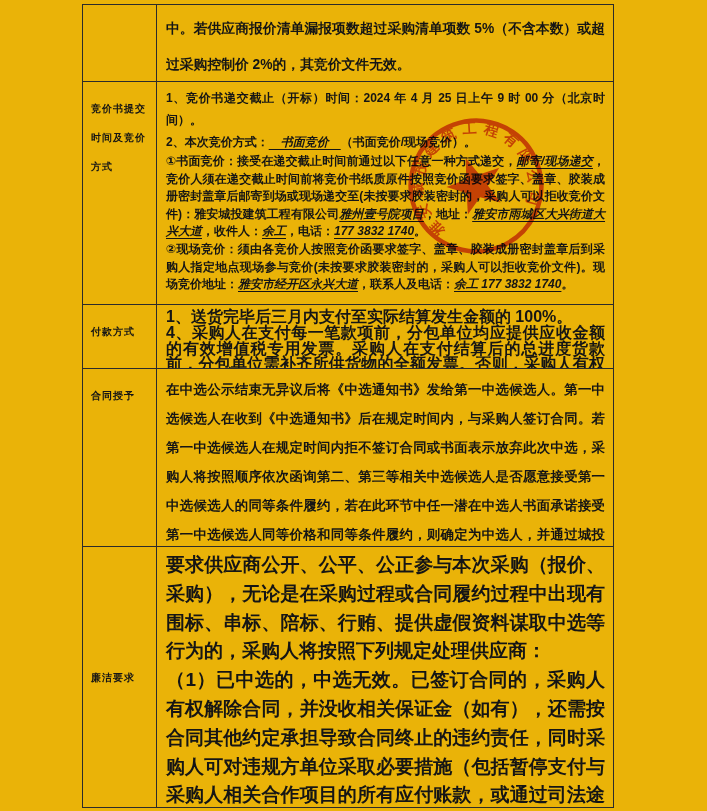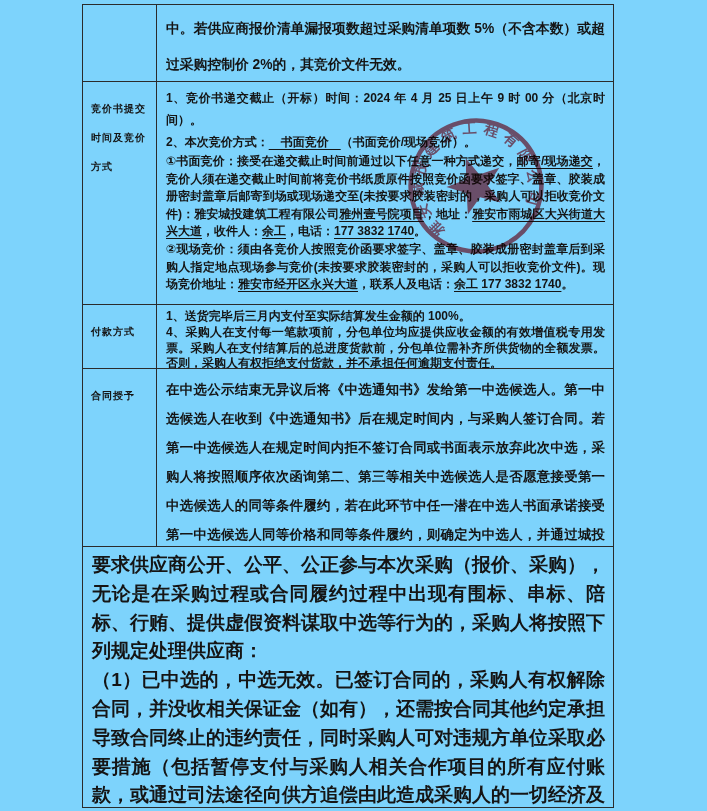--- a/index.html
+++ b/index.html
@@ -1,37 +1,37 @@
 <!DOCTYPE html>
 <html><head>
 <meta charset="utf-8">
 <style>
   html,body{margin:0;padding:0;background:#ffffff;}
-  .doc{position:relative;width:707px;height:811px;background:#7dd3fc;overflow:hidden;
+  .doc{position:relative;width:707px;height:811px;background:#eab308;overflow:hidden;
        font-family:"Liberation Sans","DejaVu Sans",sans-serif;color:#151515;}
   .tbl{position:absolute;left:82px;top:4px;width:530px;border:1.6px solid #2b2b2b;}
   .row{display:flex;border-bottom:1.5px solid #2b2b2b;overflow:hidden;}
   .row:last-child{border-bottom:none;}
   .cell{box-sizing:border-box;}
   .label{width:74px;flex:0 0 74px;border-right:1.5px solid #2b2b2b;
          font-weight:700;font-size:10px;padding:12px 4px 0 8px;line-height:29px;
          letter-spacing:1px;}
   .content{flex:1;padding:4px 8px 2px 9px;text-align:justify;}
   .para{margin:0;font-weight:700;}
-  .u{text-decoration:underline;text-underline-offset:3px;}
+  .u{text-decoration:underline;text-underline-offset:3px;font-style:italic;}
 
   
   .r0{height:76px;}
   .r0 .content{font-size:13.8px;line-height:36px;padding-top:6px;}
   .r1{height:222px;}
   .r1 .content{font-size:12px;line-height:17.6px;padding-top:5px;}
   .r1 .content .para:nth-child(1),
   .r1 .content .para:nth-child(2){line-height:22px;}
   .r2{height:63px;}
-  .r2 .content{font-size:12px;line-height:15.8px;padding-top:4px;}
+  .r2 .content{font-size:16px;line-height:15.8px;padding-top:4px;}
   .r3{height:177px;}
   .r3 .content{font-size:13.4px;line-height:29px;padding-top:6px;}
   .r4{height:260px;}
   .r4 .content{font-size:19px;line-height:28.8px;padding-top:4px;}
   .r4 .label{display:flex;align-items:center;padding-top:0;}
 
   
   .seal{position:absolute;left:392px;top:102px;width:168px;height:168px;
         mix-blend-mode:multiply;opacity:.85;pointer-events:none;}
 </style>
@@ -67,20 +67,21 @@
     </div>
 
     <div class="row r3">
       <div class="cell label">合同授予</div>
       <div class="cell content">
           <p class="para"><span>在中选公示结束无异议后将《中选通知书》发给第一中选候选人。第一中选候选人在收到《中选通知书》后在规定时间内，与采购人签订合同。若第一中选候选人在规定时间内拒不签订合同或书面表示放弃此次中选，采购人将按照顺序依次函询第二、第三等相关中选候选人是否愿意接受第一中选候选人的同等条件履约，若在此环节中任一潜在中选人书面承诺接受第一中选候选人同等价格和同等条件履约，则确定为中选人，并通过城投公司官网发布公示。</span></p>
         </div>
     </div>
 
     <div class="row r4">
+      <div class="cell label">廉洁要求</div>
       <div class="cell content">
           <p class="para"><span>要求供应商公开、公平、公正参与本次采购（报价、采购），无论是在采购过程或合同履约过程中出现有围标、串标、陪标、行贿、提供虚假资料谋取中选等行为的，采购人将按照下列规定处理供应商：</span></p>
           <p class="para"><span>（1）已中选的，中选无效。已签订合同的，采购人有权解除合同，并没收相关保证金（如有），还需按合同其他约定承担导致合同终止的违约责任，同时采购人可对违规方单位采取必要措施（包括暂停支付与采购人相关合作项目的所有应付账款，或通过司法途径向供方追偿由此造成采购人的一切经济及商业损失）。</span></p>
           <p class="para"><span>（2）采购人有权可通过诉讼方式向违规供方主张权利。</span></p>
         </div>
     </div>
 
   </div>
 
   <svg class="seal" viewBox="0 0 170 170" xmlns="http://www.w3.org/2000/svg" aria-hidden="true">

